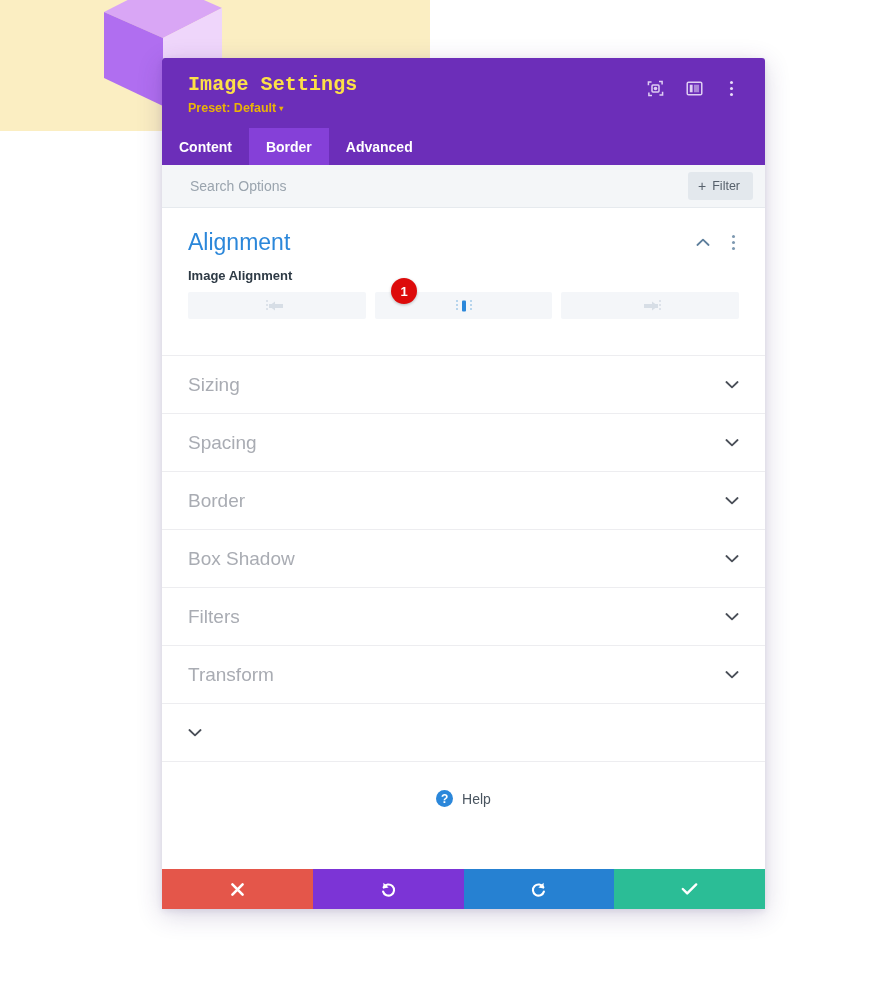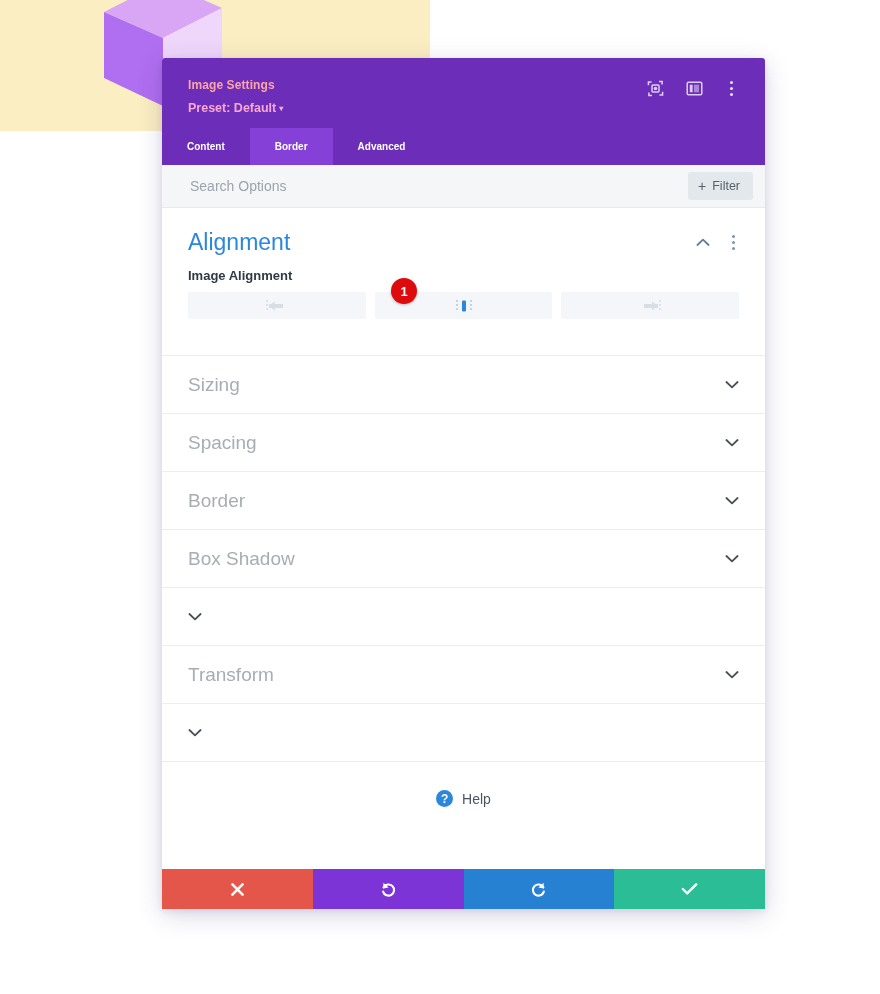--- a/index.html
+++ b/index.html
@@ -43,28 +43,29 @@
   
   .modal-header {
     background: #6c2eb9;
     padding: 16px 26px 12px 26px;
     position: relative;
     display: flex;
     align-items: flex-start;
   }
   .header-text { flex: 1 1 auto; }
   .modal-title {
-    color: #fca5a5;
-    font-size: 12px;
+    color: #fde047;
+    font-size: 20px;
     font-weight: bold;
     line-height: 22px;
     letter-spacing: .1px;
+    font-family: Liberation Mono, monospace;
   }
   .modal-preset {
-    color: #f9a8d4;
+    color: #eab308;
     font-size: 12.5px;
     font-weight: bold;
     margin-top: 5px;
     line-height: 15px;
   }
   .preset-caret {
     display: inline-block;
     margin-left: 3px;
     font-size: 8px;
     vertical-align: 1px;
@@ -99,23 +100,23 @@
   
   .tabs {
     background: #6c2eb9;
     display: flex;
     align-items: stretch;
     height: 37px;
   }
   .tab {
     display: flex;
     align-items: center;
-    padding: 0 25px;
+    padding: 0 17px;
     color: #ffffff;
-    font-size: 10px;
+    font-size: 14px;
     font-weight: bold;
     cursor: pointer;
     white-space: nowrap;
   }
   .tab.active { background: #8540d8; }
 
   
   .searchbar {
     background: #f4f6f8;
     border-bottom: 1px solid #e6eaee;
@@ -392,20 +393,21 @@
         <polyline points="1.4,2 7,7.4 12.6,2" fill="none" stroke="#4a4f58" stroke-width="1.8" stroke-linecap="round" stroke-linejoin="round"></polyline>
       </svg>
     </div>
     <div class="section-row">
       <div class="section-row-title">Box Shadow</div>
       <svg class="chev-down" viewBox="0 0 14 9">
         <polyline points="1.4,2 7,7.4 12.6,2" fill="none" stroke="#4a4f58" stroke-width="1.8" stroke-linecap="round" stroke-linejoin="round"></polyline>
       </svg>
     </div>
     <div class="section-row">
+      <div class="section-row-title">Filters</div>
       <svg class="chev-down" viewBox="0 0 14 9">
         <polyline points="1.4,2 7,7.4 12.6,2" fill="none" stroke="#4a4f58" stroke-width="1.8" stroke-linecap="round" stroke-linejoin="round"></polyline>
       </svg>
     </div>
     <div class="section-row">
       <div class="section-row-title">Transform</div>
       <svg class="chev-down" viewBox="0 0 14 9">
         <polyline points="1.4,2 7,7.4 12.6,2" fill="none" stroke="#4a4f58" stroke-width="1.8" stroke-linecap="round" stroke-linejoin="round"></polyline>
       </svg>
     </div>

